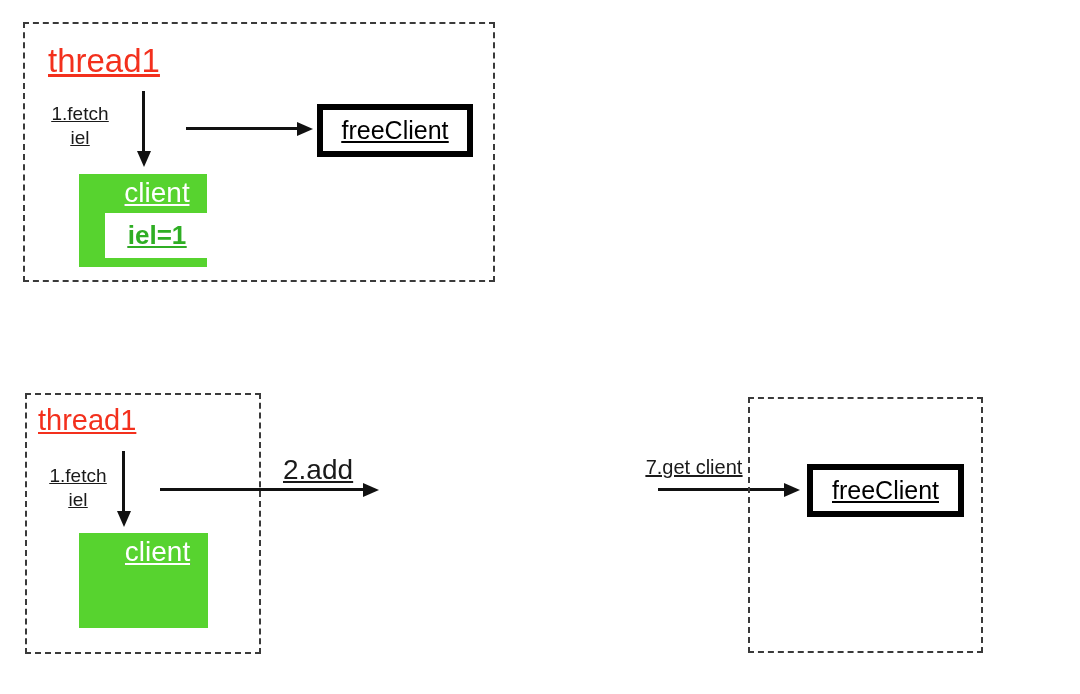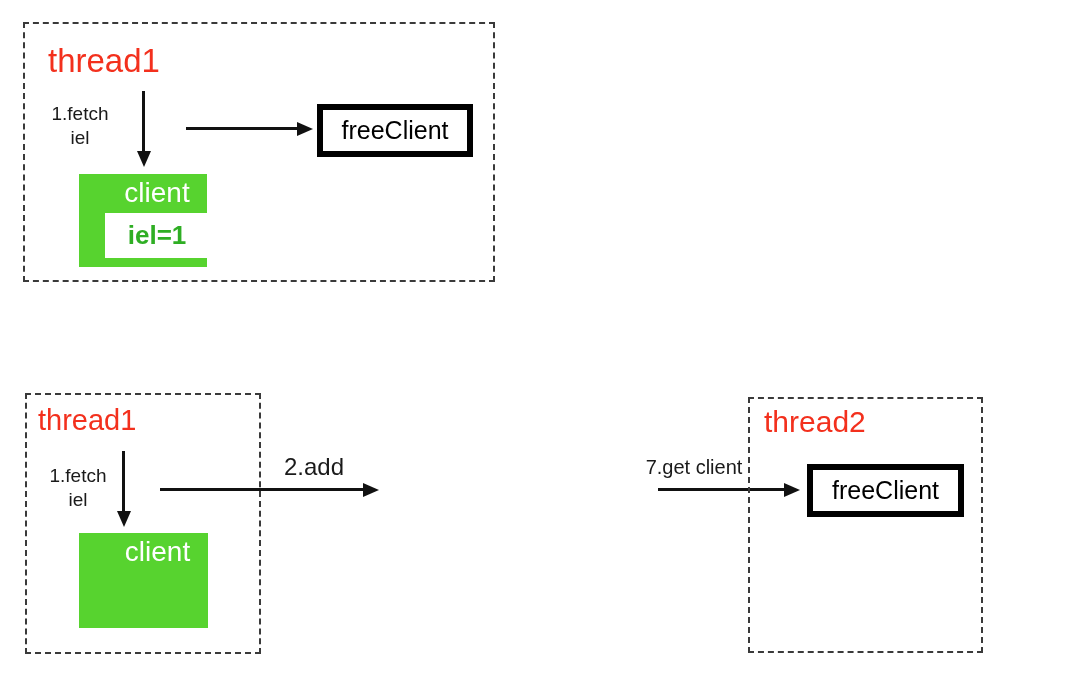--- a/index.html
+++ b/index.html
@@ -1,15 +1,15 @@
 <!DOCTYPE html>
 <html><head>
 <meta charset="utf-8">
 <style>
-  * { box-sizing: border-box; }
+  * { box-sizing: border-box; text-decoration: underline; }
   html, body { margin: 0; padding: 0; background: #ffffff; }
   .canvas {
     position: relative;
     width: 1080px;
     height: 694px;
     background: #ffffff;
     font-family: "Liberation Sans", sans-serif;
     overflow: hidden;
   }
   .dashed-box {
@@ -139,34 +139,33 @@
     <span>1.fetch</span>
     <span>iel</span>
   </div>
 
   <div class="arrow-v" style="left:122px; top:451px; height:61px;"></div>
 
   <div class="green-box" style="left:79px; top:533px; width:129px; height:95px;">
     <div class="gb-title" style="font-size:28px;">client</div>
   </div>
 
-  <div class="note" style="left:283px; top:452px; width:62px; font-size:24px;">
+  <div class="note" style="left:283px; top:452px; width:62px; font-size:28px;">
     <span>2.add</span>
   </div>
 
   <div class="arrow-h" style="left:160px; top:488px; width:204px;"></div>
 
 
   <div class="note" style="left:638px; top:455px; width:112px; font-size:20px;">
     <span>7.get client</span>
   </div>
 
   <div class="arrow-h" style="left:658px; top:488px; width:127px;"></div>
 
   <div class="dashed-box" style="left:748px; top:397px; width:235px; height:256px;"></div>
 
-  <div class="thread-label" style="left:764px; top:405px; font-size:30px;">thread2</div>
 
   <div class="solid-box" style="left:807px; top:464px; width:157px; height:53px; font-size:25px;">
     <span>freeClient</span>
   </div>
 
 </div>
 
 </body></html>

